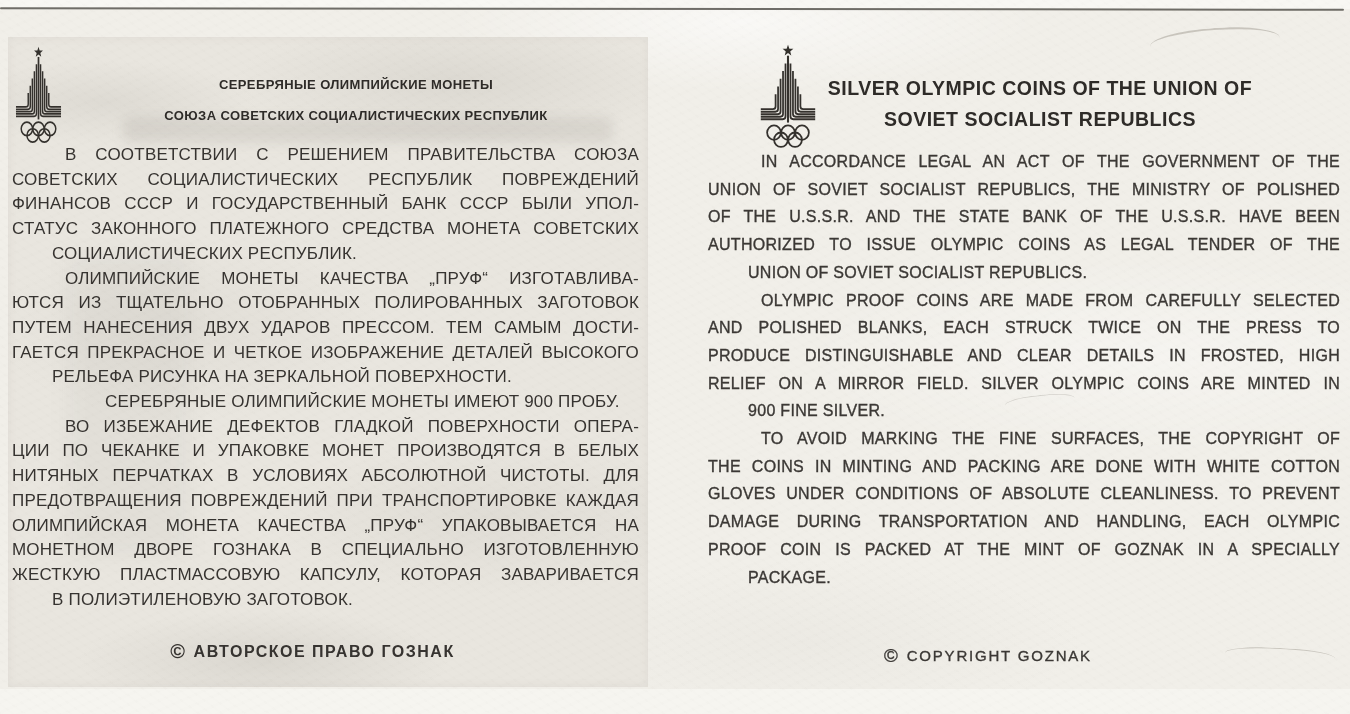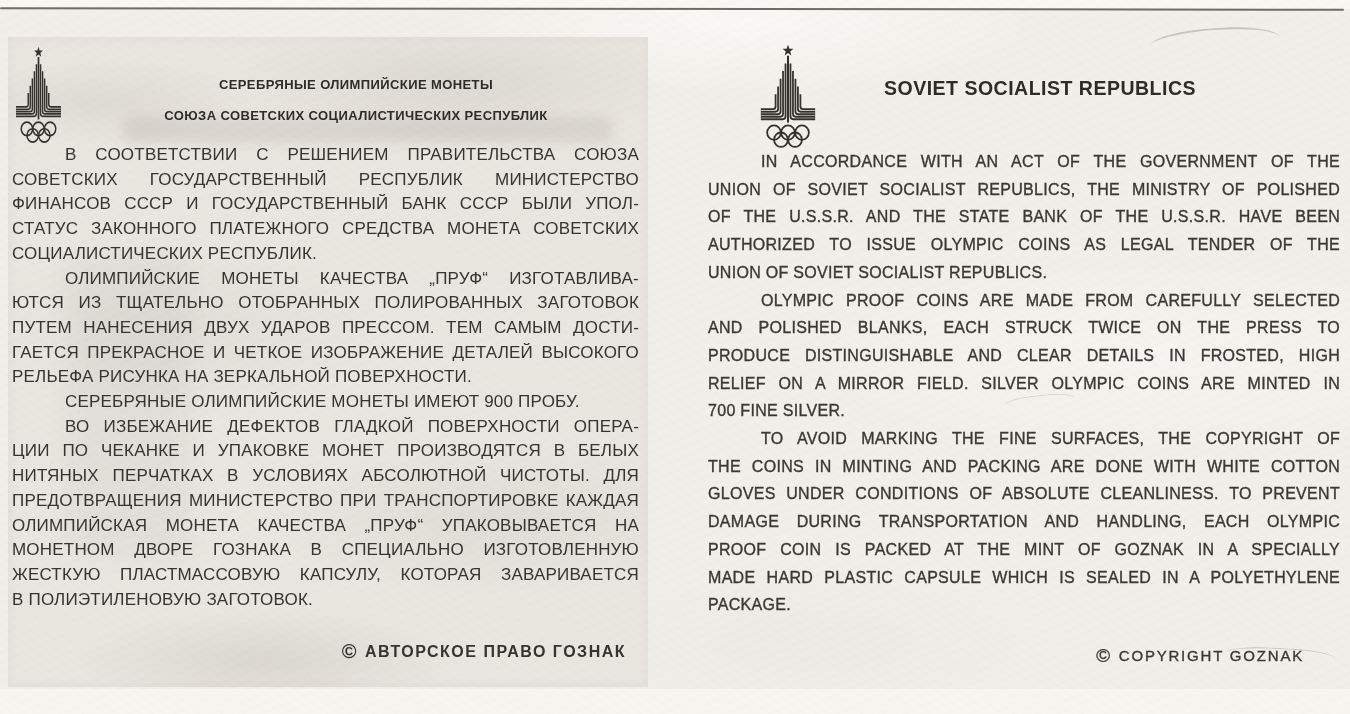--- a/index.html
+++ b/index.html
@@ -64,28 +64,28 @@
   
   .title{position:absolute;color:#2e2b28;font-weight:700;white-space:nowrap;}
   .title .line{text-align:center;text-align-last:center;padding:0;}
   .title-ru{left:76px;top:69px;width:560px;font-size:13px;line-height:31px;letter-spacing:.4px;}
   .title-en{left:820px;top:73px;width:440px;font-size:19.5px;line-height:31px;letter-spacing:.5px;}
 
   
   .bodytext{position:absolute;color:#363330;}
   .bodytext .line{text-align:justify;text-align-last:justify;white-space:nowrap;}
   .bodytext .line.first{padding-left:53px;}
-  .bodytext .line.last{text-align-last:left;}
+  .bodytext .line.last{text-align-last:left;margin-left:40px;}
   .body-ru{left:12px;top:143px;width:627px;font-size:17px;font-weight:400;
     line-height:24.7px;letter-spacing:.2px;}
   .body-en{left:708px;top:148px;width:632px;font-size:16px;font-weight:400;
     line-height:27.7px;letter-spacing:.3px;color:#3b3835;-webkit-text-stroke:.35px #3b3835;}
 
   
-  .footer{position:absolute;white-space:nowrap;text-align:right;color:#363330;}
+  .footer{position:absolute;white-space:nowrap;text-align:center;color:#363330;}
   .footer .csym{font-size:125%;vertical-align:-1px;margin-right:7px;}
   .footer-ru{left:12px;top:640px;width:627px;font-size:16px;font-weight:700;
     letter-spacing:1.5px;transform:translateX(-13px);}
   .footer-en{left:741px;top:645px;width:632px;font-size:15px;font-weight:400;
     letter-spacing:1.8px;color:#3b3835;-webkit-text-stroke:.35px #3b3835;transform:translateX(-69px);}
 </style>
 </head>
 <body>
 
 <div class="scan">
@@ -122,40 +122,40 @@
   </div>
 
   <div class="title title-ru">
       <div class="line first">СЕРЕБРЯНЫЕ ОЛИМПИЙСКИЕ МОНЕТЫ</div>
       <div class="line last">СОЮЗА СОВЕТСКИХ СОЦИАЛИСТИЧЕСКИХ РЕСПУБЛИК</div>
     </div>
 
   <div class="bodytext body-ru">
     <div>
         <div class="line first">В СООТВЕТСТВИИ С РЕШЕНИЕМ ПРАВИТЕЛЬСТВА СОЮЗА</div>
-        <div class="line">СОВЕТСКИХ ГОСУДАРСТВЕННЫЙ РЕСПУБЛИК МИНИСТЕРСТВО</div>
+        <div class="line">СОВЕТСКИХ СОЦИАЛИСТИЧЕСКИХ РЕСПУБЛИК ПОВРЕЖДЕНИЙ</div>
         <div class="line">ФИНАНСОВ СССР И ГОСУДАРСТВЕННЫЙ БАНК СССР БЫЛИ УПОЛ-</div>
         <div class="line">СТАТУС ЗАКОННОГО ПЛАТЕЖНОГО СРЕДСТВА МОНЕТА СОВЕТСКИХ</div>
         <div class="line last">СОЦИАЛИСТИЧЕСКИХ РЕСПУБЛИК.</div>
       </div>
     <div>
         <div class="line first">ОЛИМПИЙСКИЕ МОНЕТЫ КАЧЕСТВА „ПРУФ“ ИЗГОТАВЛИВА-</div>
         <div class="line">ЮТСЯ ИЗ ТЩАТЕЛЬНО ОТОБРАННЫХ ПОЛИРОВАННЫХ ЗАГОТОВОК</div>
         <div class="line">ПУТЕМ НАНЕСЕНИЯ ДВУХ УДАРОВ ПРЕССОМ. ТЕМ САМЫМ ДОСТИ-</div>
         <div class="line">ГАЕТСЯ ПРЕКРАСНОЕ И ЧЕТКОЕ ИЗОБРАЖЕНИЕ ДЕТАЛЕЙ ВЫСОКОГО</div>
         <div class="line last">РЕЛЬЕФА РИСУНКА НА ЗЕРКАЛЬНОЙ ПОВЕРХНОСТИ.</div>
       </div>
     <div>
         <div class="line first last">СЕРЕБРЯНЫЕ ОЛИМПИЙСКИЕ МОНЕТЫ ИМЕЮТ 900 ПРОБУ.</div>
       </div>
     <div>
         <div class="line first">ВО ИЗБЕЖАНИЕ ДЕФЕКТОВ ГЛАДКОЙ ПОВЕРХНОСТИ ОПЕРА-</div>
         <div class="line">ЦИИ ПО ЧЕКАНКЕ И УПАКОВКЕ МОНЕТ ПРОИЗВОДЯТСЯ В БЕЛЫХ</div>
         <div class="line">НИТЯНЫХ ПЕРЧАТКАХ В УСЛОВИЯХ АБСОЛЮТНОЙ ЧИСТОТЫ. ДЛЯ</div>
-        <div class="line">ПРЕДОТВРАЩЕНИЯ МИНИСТЕРСТВО ПРИ ТРАНСПОРТИРОВКЕ КАЖДАЯ</div>
+        <div class="line">ПРЕДОТВРАЩЕНИЯ ПОВРЕЖДЕНИЙ ПРИ ТРАНСПОРТИРОВКЕ КАЖДАЯ</div>
         <div class="line">ОЛИМПИЙСКАЯ МОНЕТА КАЧЕСТВА „ПРУФ“ УПАКОВЫВАЕТСЯ НА</div>
         <div class="line">МОНЕТНОМ ДВОРЕ ГОЗНАКА В СПЕЦИАЛЬНО ИЗГОТОВЛЕННУЮ</div>
         <div class="line">ЖЕСТКУЮ ПЛАСТМАССОВУЮ КАПСУЛУ, КОТОРАЯ ЗАВАРИВАЕТСЯ</div>
         <div class="line last">В ПОЛИЭТИЛЕНОВУЮ ЗАГОТОВОК.</div>
       </div>
   </div>
 
   <div class="footer footer-ru">
     <span class="csym">©</span><span>АВТОРСКОЕ ПРАВО ГОЗНАК</span>
   </div>
@@ -178,45 +178,45 @@
       <path d="M74,90 L46.6,90 Q43.1,90 43.1,86.5 L43.1,23.2"></path>
       <circle cx="22.5" cy="106" r="8.6"></circle>
         <circle cx="40" cy="106" r="8.6"></circle>
         <circle cx="57.5" cy="106" r="8.6"></circle>
       <circle cx="31.2" cy="114.5" r="8.6"></circle>
         <circle cx="48.8" cy="114.5" r="8.6"></circle>
     </svg>
   </div>
 
   <div class="title title-en">
+      <div class="line first">SILVER OLYMPIC COINS OF THE UNION OF</div>
       <div class="line last">SOVIET SOCIALIST REPUBLICS</div>
     </div>
 
   <div class="bodytext body-en">
     <div>
-        <div class="line first">IN ACCORDANCE WITH AN ACT OF THE GOVERNMENT OF THE</div>
+        <div class="line first">IN ACCORDANCE LEGAL AN ACT OF THE GOVERNMENT OF THE</div>
         <div class="line">UNION OF SOVIET SOCIALIST REPUBLICS, THE MINISTRY OF POLISHED</div>
         <div class="line">OF THE U.S.S.R. AND THE STATE BANK OF THE U.S.S.R. HAVE BEEN</div>
         <div class="line">AUTHORIZED TO ISSUE OLYMPIC COINS AS LEGAL TENDER OF THE</div>
         <div class="line last">UNION OF SOVIET SOCIALIST REPUBLICS.</div>
       </div>
     <div>
         <div class="line first">OLYMPIC PROOF COINS ARE MADE FROM CAREFULLY SELECTED</div>
         <div class="line">AND POLISHED BLANKS, EACH STRUCK TWICE ON THE PRESS TO</div>
         <div class="line">PRODUCE DISTINGUISHABLE AND CLEAR DETAILS IN FROSTED, HIGH</div>
         <div class="line">RELIEF ON A MIRROR FIELD. SILVER OLYMPIC COINS ARE MINTED IN</div>
-        <div class="line last">700 FINE SILVER.</div>
+        <div class="line last">900 FINE SILVER.</div>
       </div>
     <div>
         <div class="line first">TO AVOID MARKING THE FINE SURFACES, THE COPYRIGHT OF</div>
         <div class="line">THE COINS IN MINTING AND PACKING ARE DONE WITH WHITE COTTON</div>
         <div class="line">GLOVES UNDER CONDITIONS OF ABSOLUTE CLEANLINESS. TO PREVENT</div>
         <div class="line">DAMAGE DURING TRANSPORTATION AND HANDLING, EACH OLYMPIC</div>
         <div class="line">PROOF COIN IS PACKED AT THE MINT OF GOZNAK IN A SPECIALLY</div>
-        <div class="line">MADE HARD PLASTIC CAPSULE WHICH IS SEALED IN A POLYETHYLENE</div>
         <div class="line last">PACKAGE.</div>
       </div>
   </div>
 
   <div class="footer footer-en">
     <span class="csym">©</span><span>COPYRIGHT GOZNAK</span>
   </div>
 
   <div class="crease-a"></div>
   <div class="crease-b"></div>

